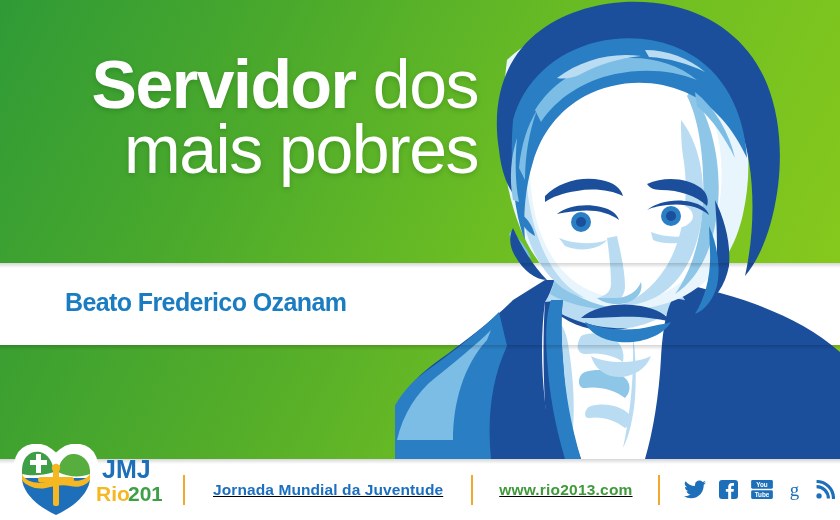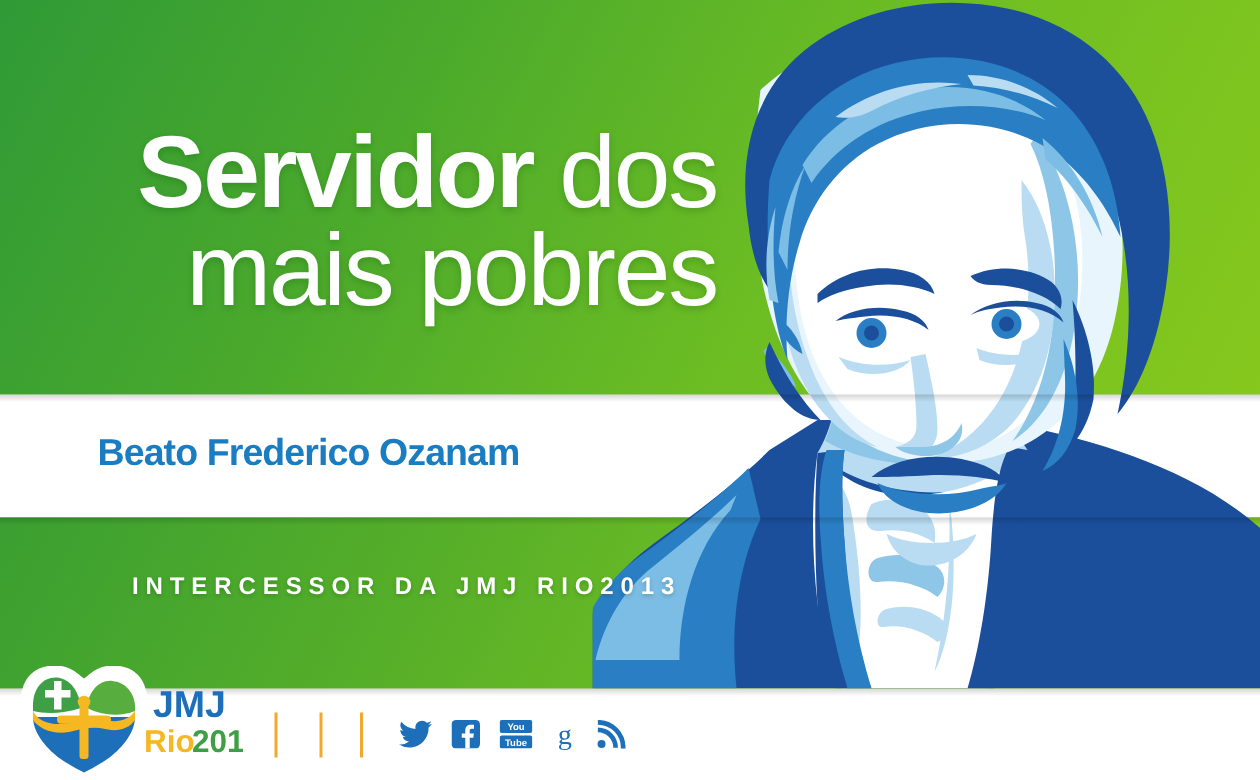--- a/index.html
+++ b/index.html
@@ -41,21 +41,20 @@
     overflow:hidden;
   }
   .portrait svg{display:block;width:445px;height:459px;}
 
   
   .headline{
     position:absolute;left:0;top:52px;width:478px;
     text-align:right;color:#ffffff;line-height:.96;
     letter-spacing:-1.5px;
     text-shadow:0 2px 5px rgba(0,60,0,.22);
-    margin-top:31px;
   }
   .hl-line{display:block;font-size:68px;white-space:nowrap;}
   .hl-strong{font-weight:700;}
   .hl-light{font-weight:400;}
 
   
   .name{
     position:absolute;left:65px;top:288px;
     color:#1a7cc1;font-size:25px;font-weight:700;
     letter-spacing:-.6px;white-space:nowrap;
@@ -238,21 +237,20 @@
   <div class="band-shadow sh-b"></div>
   <div class="band-shadow sh-c"></div>
 
   <div class="headline">
     <span class="hl-line"><span class="hl-strong">Servidor</span><span class="hl-light"> dos</span></span>
     <span class="hl-line hl-light">mais pobres</span>
   </div>
 
   <div class="name">Beato Frederico Ozanam</div>
 
-  <div class="kicker">INTERCESSOR DA JMJ RIO2013</div>
 
   <div class="footer">
 
     <div class="logo">
       <svg width="150" height="72" viewBox="0 0 150 72" xmlns="http://www.w3.org/2000/svg">
 
         <path d="M38 8 C28 0 12 2 7 14 C2 26 6 38 16 48 C26 58 38 66 44 70
                  C50 66 62 58 72 48 C82 38 86 26 81 14 C76 2 60 0 50 8
                  C48 10 46 11 44 13 C42 11 40 10 38 8 Z" fill="#ffffff" stroke="#ffffff" stroke-width="7" stroke-linejoin="round"></path>
 
@@ -280,25 +278,31 @@
 
         <text x="84" y="57" font-family="Liberation Sans, sans-serif" font-size="21" font-weight="700" fill="#f5b722">Rio</text>
         <text x="116" y="57" font-family="Liberation Sans, sans-serif" font-size="21" font-weight="700" fill="#3f9f46">2013</text>
       </svg>
     </div>
 
     <div class="foot-slot" style="margin-left:183px;">
       <div class="foot-sep"></div>
     </div>
 
+    <div class="foot-slot" style="margin-left:28px;">
+      <span class="f-tagline">Jornada Mundial da Juventude</span>
+    </div>
 
     <div class="foot-slot" style="margin-left:28px;">
       <div class="foot-sep"></div>
     </div>
 
+    <div class="foot-slot" style="margin-left:26px;">
+      <span class="f-url">www.rio2013.com</span>
+    </div>
 
     <div class="foot-slot" style="margin-left:25px;">
       <div class="foot-sep"></div>
     </div>
 
     <div class="socials" style="margin-left:24px;">
 
       <a>
         <svg width="22" height="19" viewBox="0 0 24 20" xmlns="http://www.w3.org/2000/svg">
           <path d="M24 2.4c-.9.4-1.8.7-2.8.8 1-.6 1.8-1.6 2.2-2.7-1 .6-2 1-3.1 1.2A4.9 4.9 0 0 0 11.9 5c0 .4 0 .8.1 1.1A14 14 0 0 1 1.7.9 4.9 4.9 0 0 0 3.2 7.5c-.8 0-1.6-.2-2.2-.6v.1c0 2.4 1.7 4.4 3.9 4.8-.4.1-.9.2-1.3.2-.3 0-.6 0-.9-.1a4.9 4.9 0 0 0 4.6 3.4A9.9 9.9 0 0 1 0 17.4 14 14 0 0 0 7.5 19.6c9.1 0 14-7.5 14-14v-.6c1-.7 1.8-1.6 2.5-2.6z" fill="#1c6fb8"></path>

